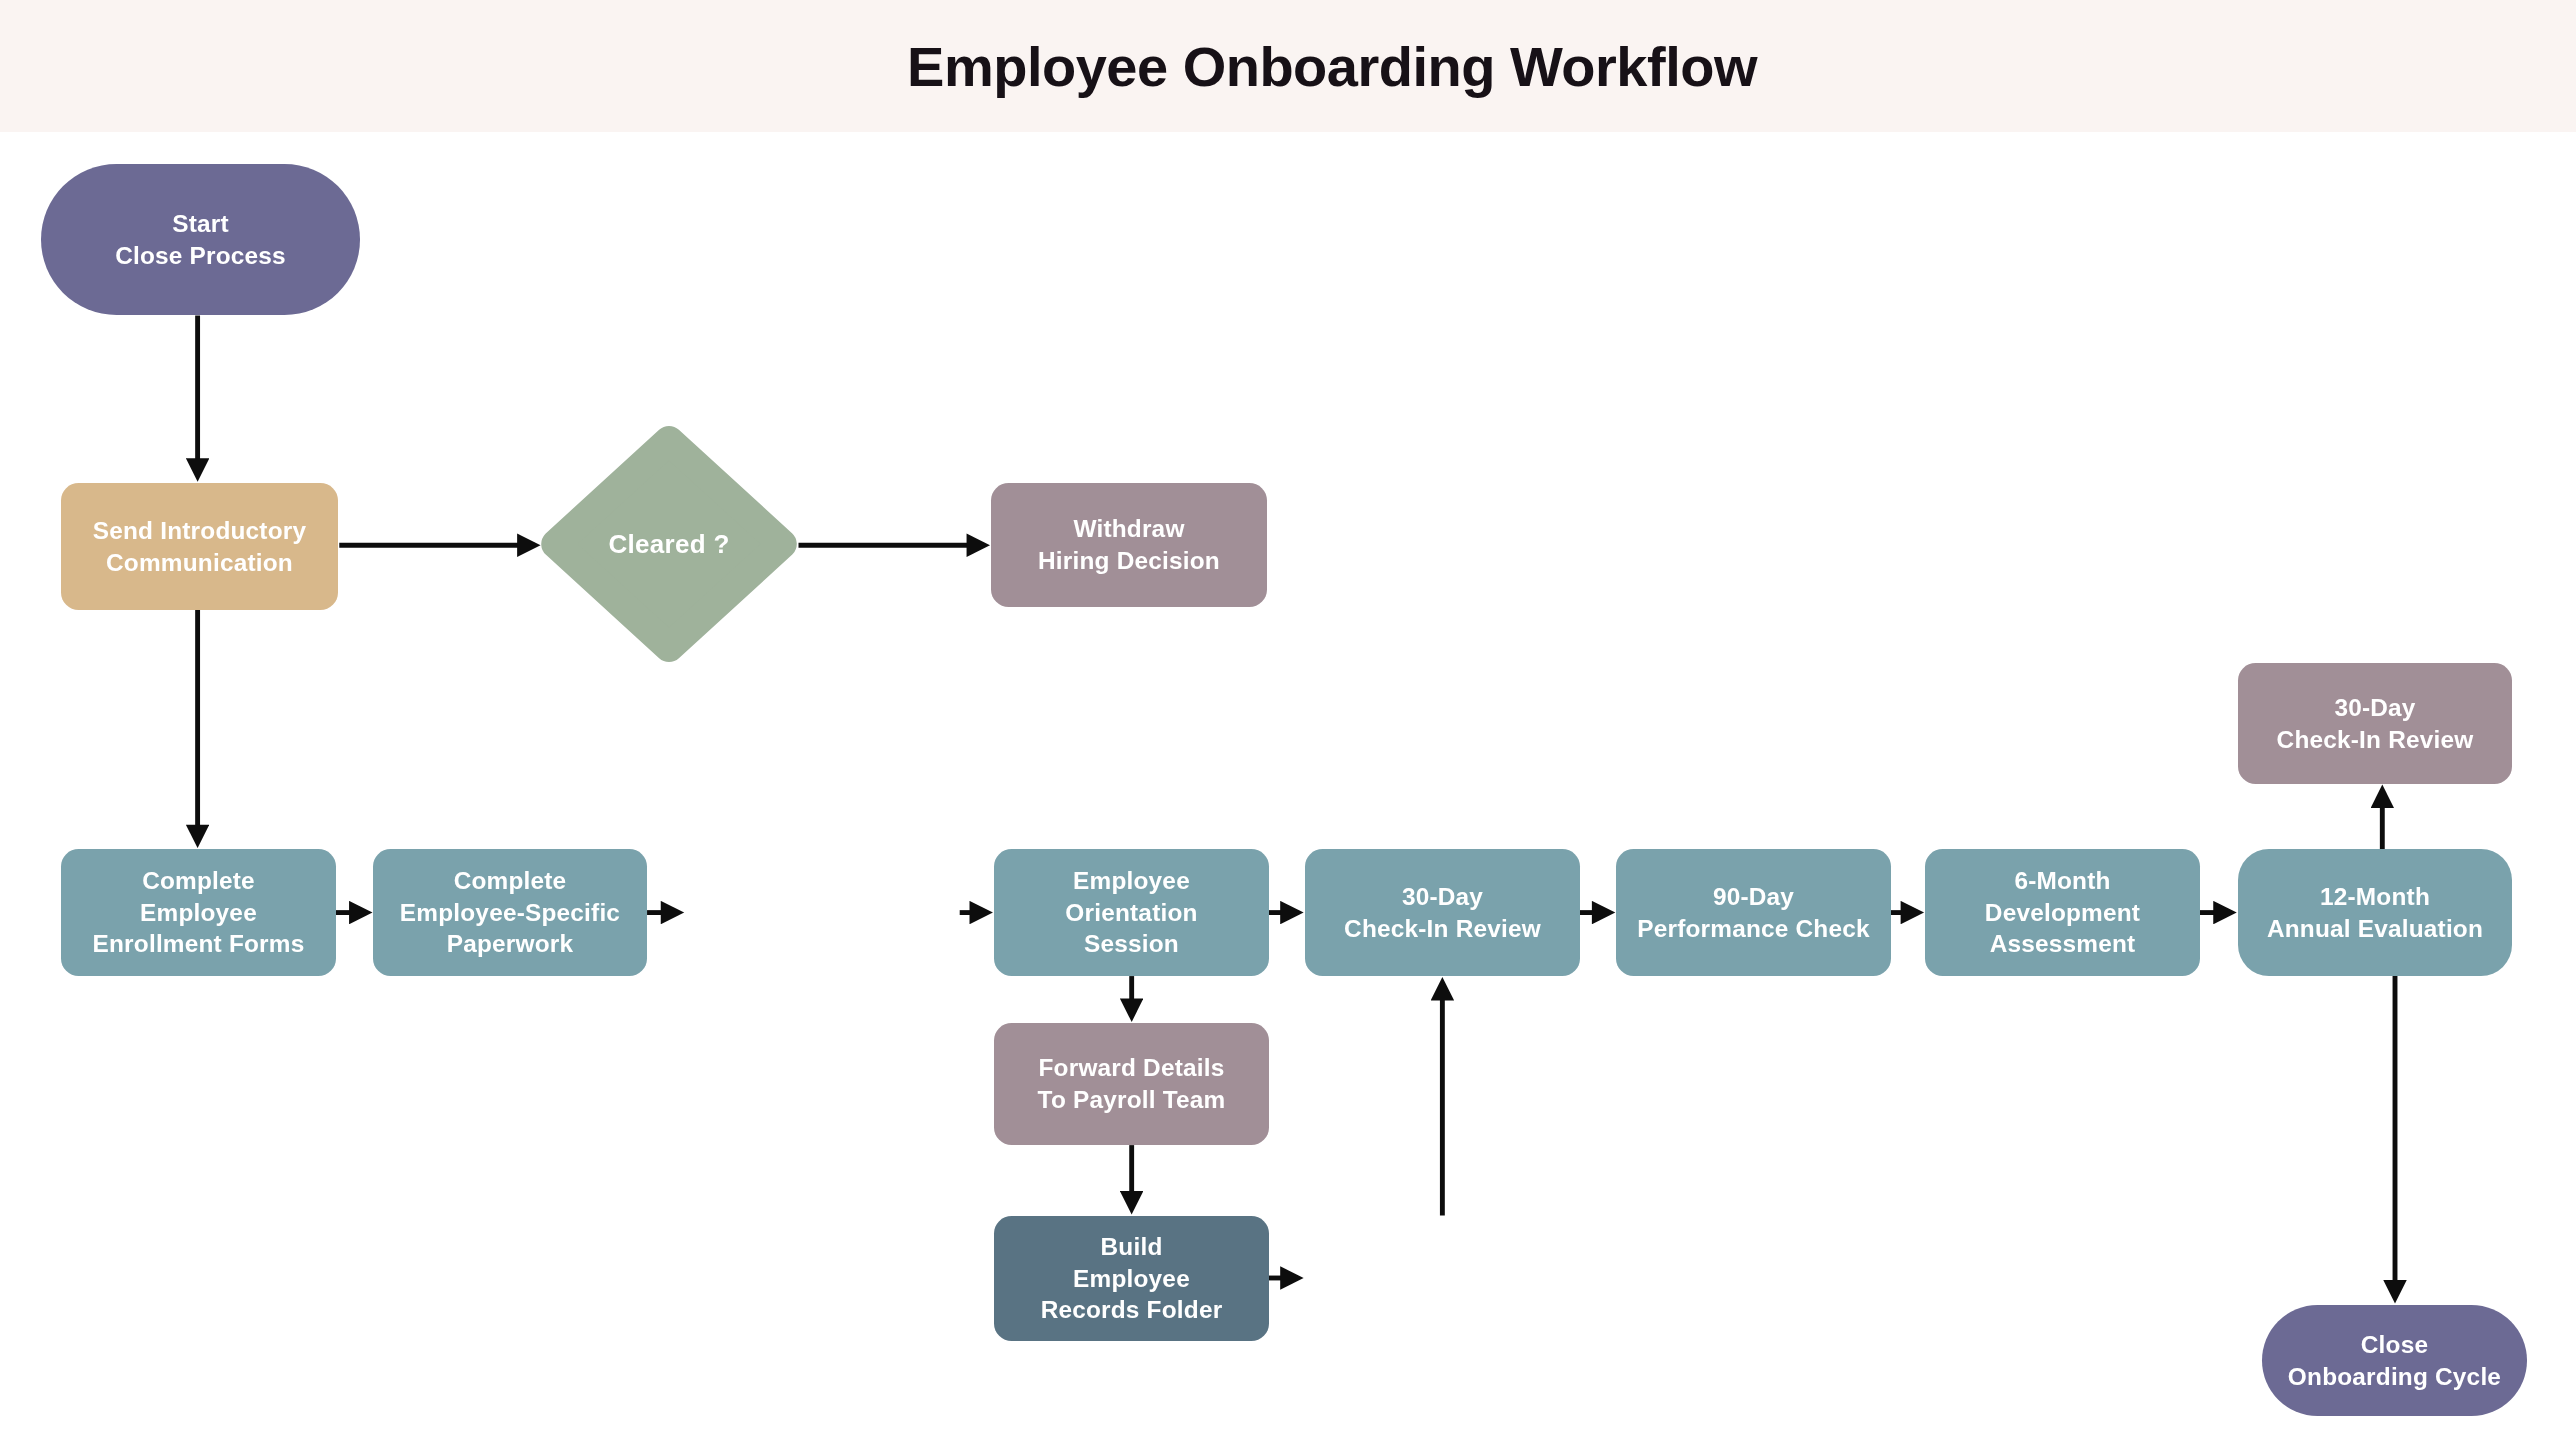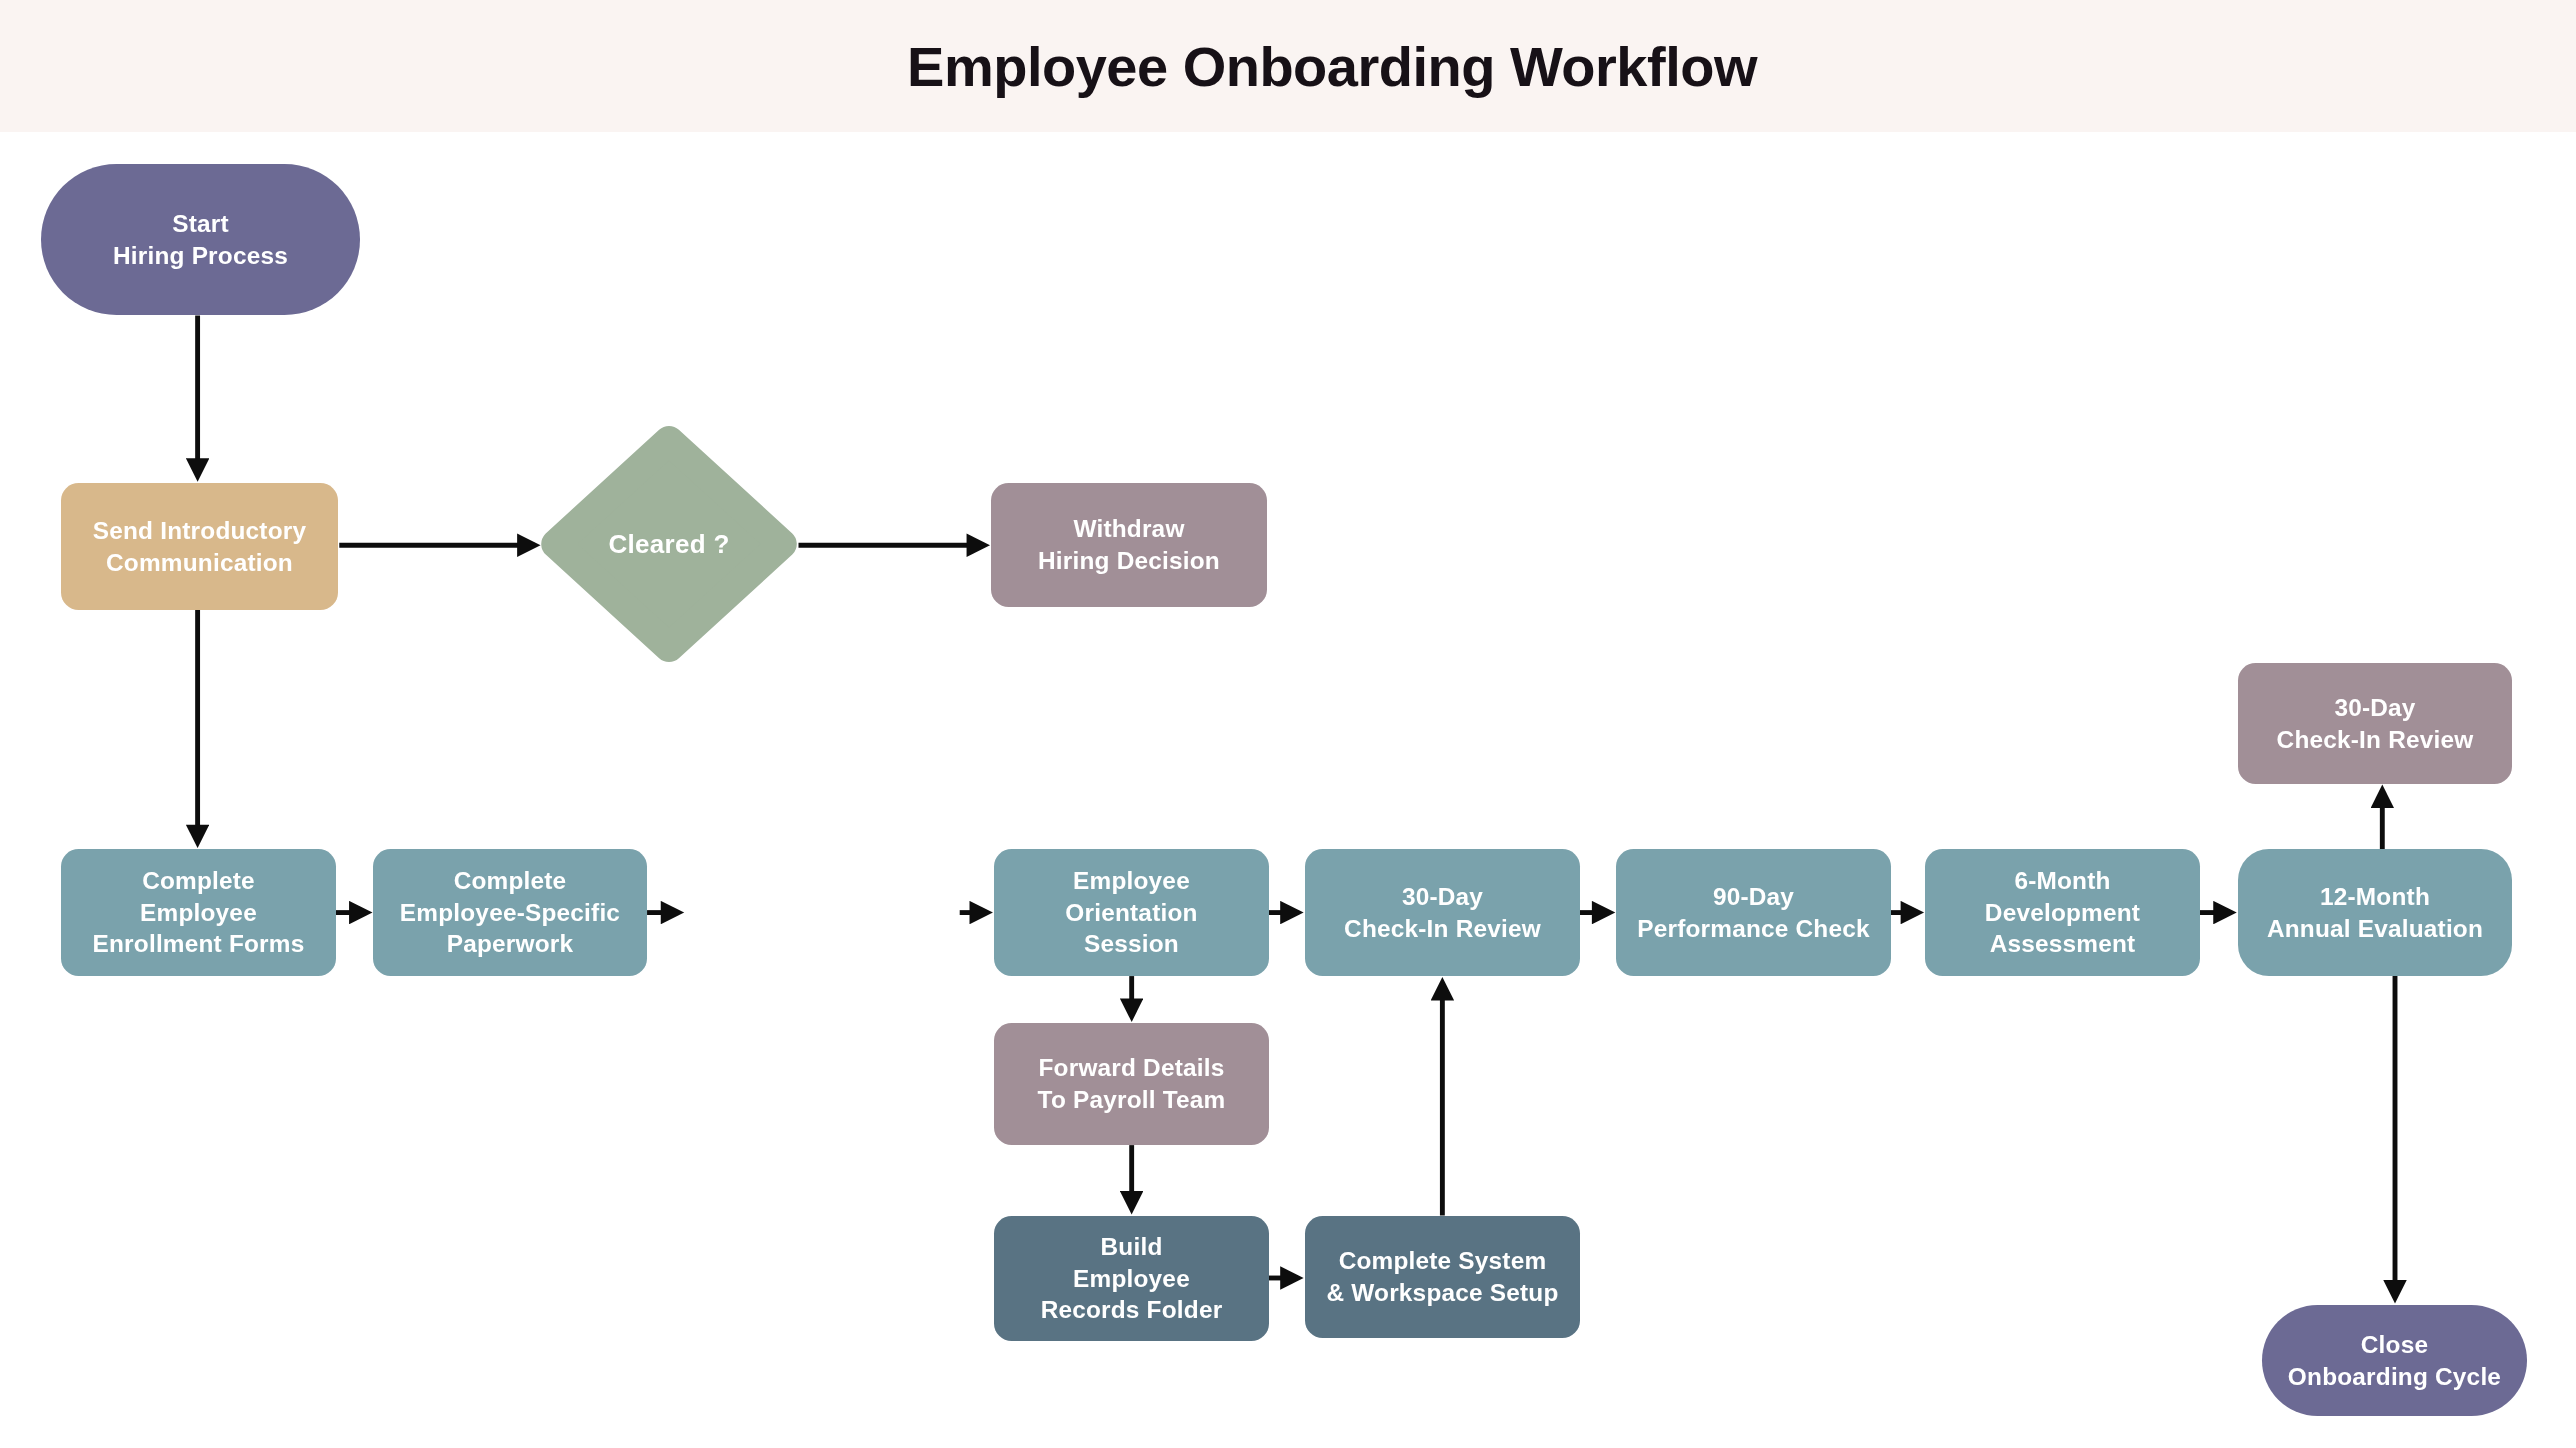--- a/index.html
+++ b/index.html
@@ -71,21 +71,21 @@
       <line x1="1158" y1="1172" x2="1158" y2="1237" marker-end="url(#ah)"></line>
       <line x1="1298" y1="1308" x2="1328" y2="1308" marker-end="url(#ah)"></line>
       <line x1="1476" y1="1244" x2="1476" y2="1006" marker-end="url(#ah)"></line>
       <line x1="2438" y1="869" x2="2438" y2="809" marker-end="url(#ah)"></line>
       <line x1="2451" y1="999" x2="2451" y2="1328" marker-end="url(#ah)"></line>
     </g>
   </svg>
 
   <div class="node pill purple" style="left:41px;top:164px;width:319px;height:151px;">
     <span>Start</span>
-    <span>Hiring Process</span>
+    <span>Close Process</span>
   </div>
 
   <div class="node tan" style="left:61px;top:483px;width:277px;height:127px;">
     <span>Send Introductory</span>
     <span>Communication</span>
   </div>
 
   <div class="diamond" style="left:540px;top:425px;width:258px;height:238px;">
     <svg width="258" height="238" viewBox="0 0 264 244">
       <polygon points="132,16 248,122 132,228 16,122" fill="var(--sage)" stroke="var(--sage)" stroke-width="30" stroke-linejoin="round"></polygon>
@@ -147,24 +147,20 @@
     <span>Forward Details</span>
     <span>To Payroll Team</span>
   </div>
 
   <div class="node slate" style="left:994px;top:1216px;width:275px;height:125px;align-items:center;">
     <span>Build</span>
     <span>Employee</span>
     <span>Records Folder</span>
   </div>
 
-  <div class="node slate" style="left:1305px;top:1216px;width:275px;height:122px;">
-    <span>Complete System</span>
-    <span>&amp; Workspace Setup</span>
-  </div>
 
   <div class="node pill purple" style="left:2262px;top:1305px;width:265px;height:111px;border-radius:57px;">
     <span>Close</span>
     <span>Onboarding Cycle</span>
   </div>
 
 </div>
 
 
 </body></html>

